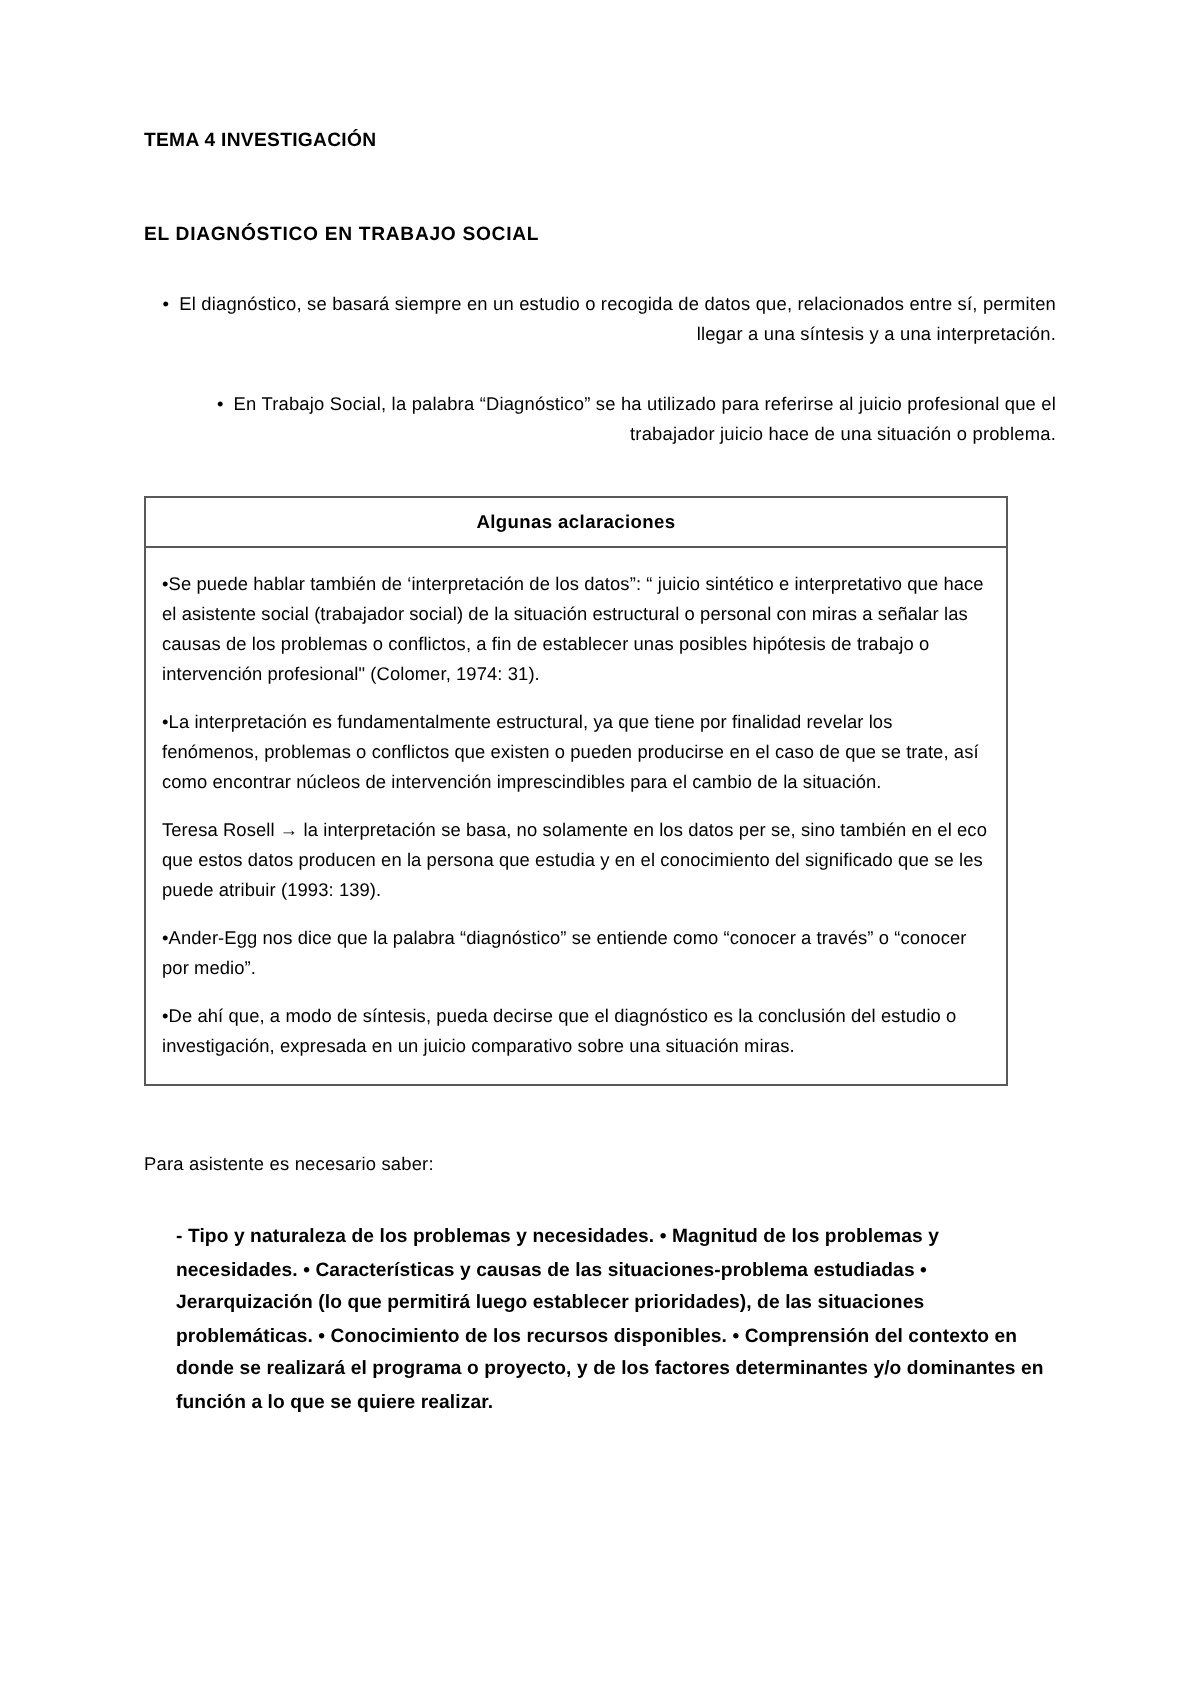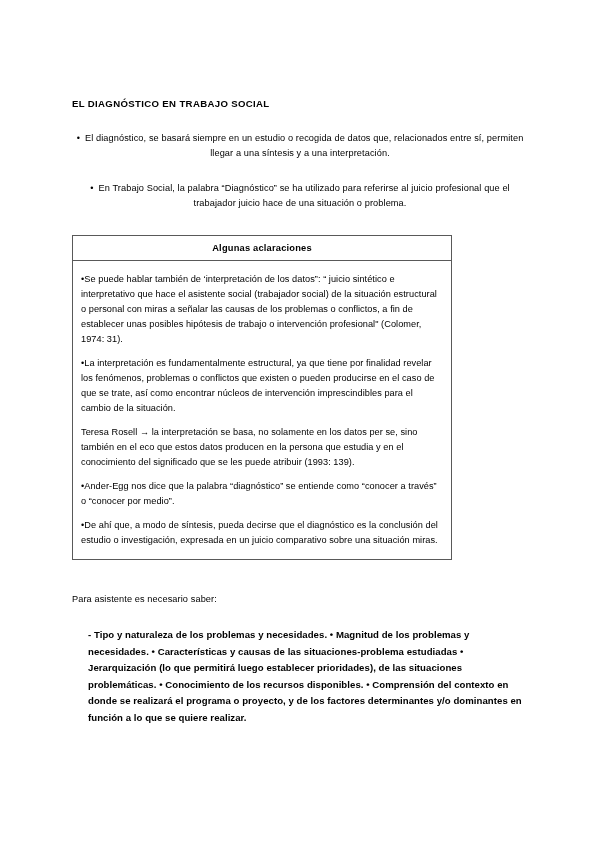--- a/index.html
+++ b/index.html
@@ -33,31 +33,31 @@
     font-size: 9.6px;
     font-weight: bold;
     letter-spacing: 0.35px;
     margin: 33px 0 0 0;
     line-height: 1.45;
   }
   .para {
     font-size: 9.2px;
     line-height: 1.62;
     margin: 20px 0 0 0;
-    text-align: center;
+    text-align: right;
     letter-spacing: 0.1px;
   }
   .para .bullet {
     margin-right: 5px;
   }
   .aclaraciones-table {
     margin-top: 24px;
     border: 1px solid #595959;
     border-collapse: collapse;
-    width: 380px;
+    width: 432px;
     box-sizing: border-box;
   }
   .aclaraciones-head {
     border-bottom: 1px solid #595959;
     text-align: center;
     font-size: 9.3px;
     font-weight: bold;
     padding: 7px 6px 7px 6px;
     letter-spacing: 0.2px;
   }
@@ -86,20 +86,21 @@
     line-height: 1.72;
     margin: 21px 0 0 16px;
     letter-spacing: 0.05px;
   }
 </style>
 </head>
 <body>
 
 <div class="page">
 
+  <h1 class="doc-title">TEMA 4 INVESTIGACIÓN</h1>
 
   <h2 class="doc-subtitle">EL DIAGNÓSTICO EN TRABAJO SOCIAL</h2>
 
   <p class="para"><span class="bullet">•</span><span>El diagnóstico, se basará siempre en un estudio o recogida de datos que, relacionados entre sí, permiten llegar a una síntesis y a una interpretación.</span></p>
 
   <p class="para"><span class="bullet">•</span><span>En Trabajo Social, la palabra “Diagnóstico” se ha utilizado para referirse al juicio profesional que el trabajador juicio hace de una situación o problema.</span></p>
 
   <table class="aclaraciones-table">
     <tbody>
         <tr>

